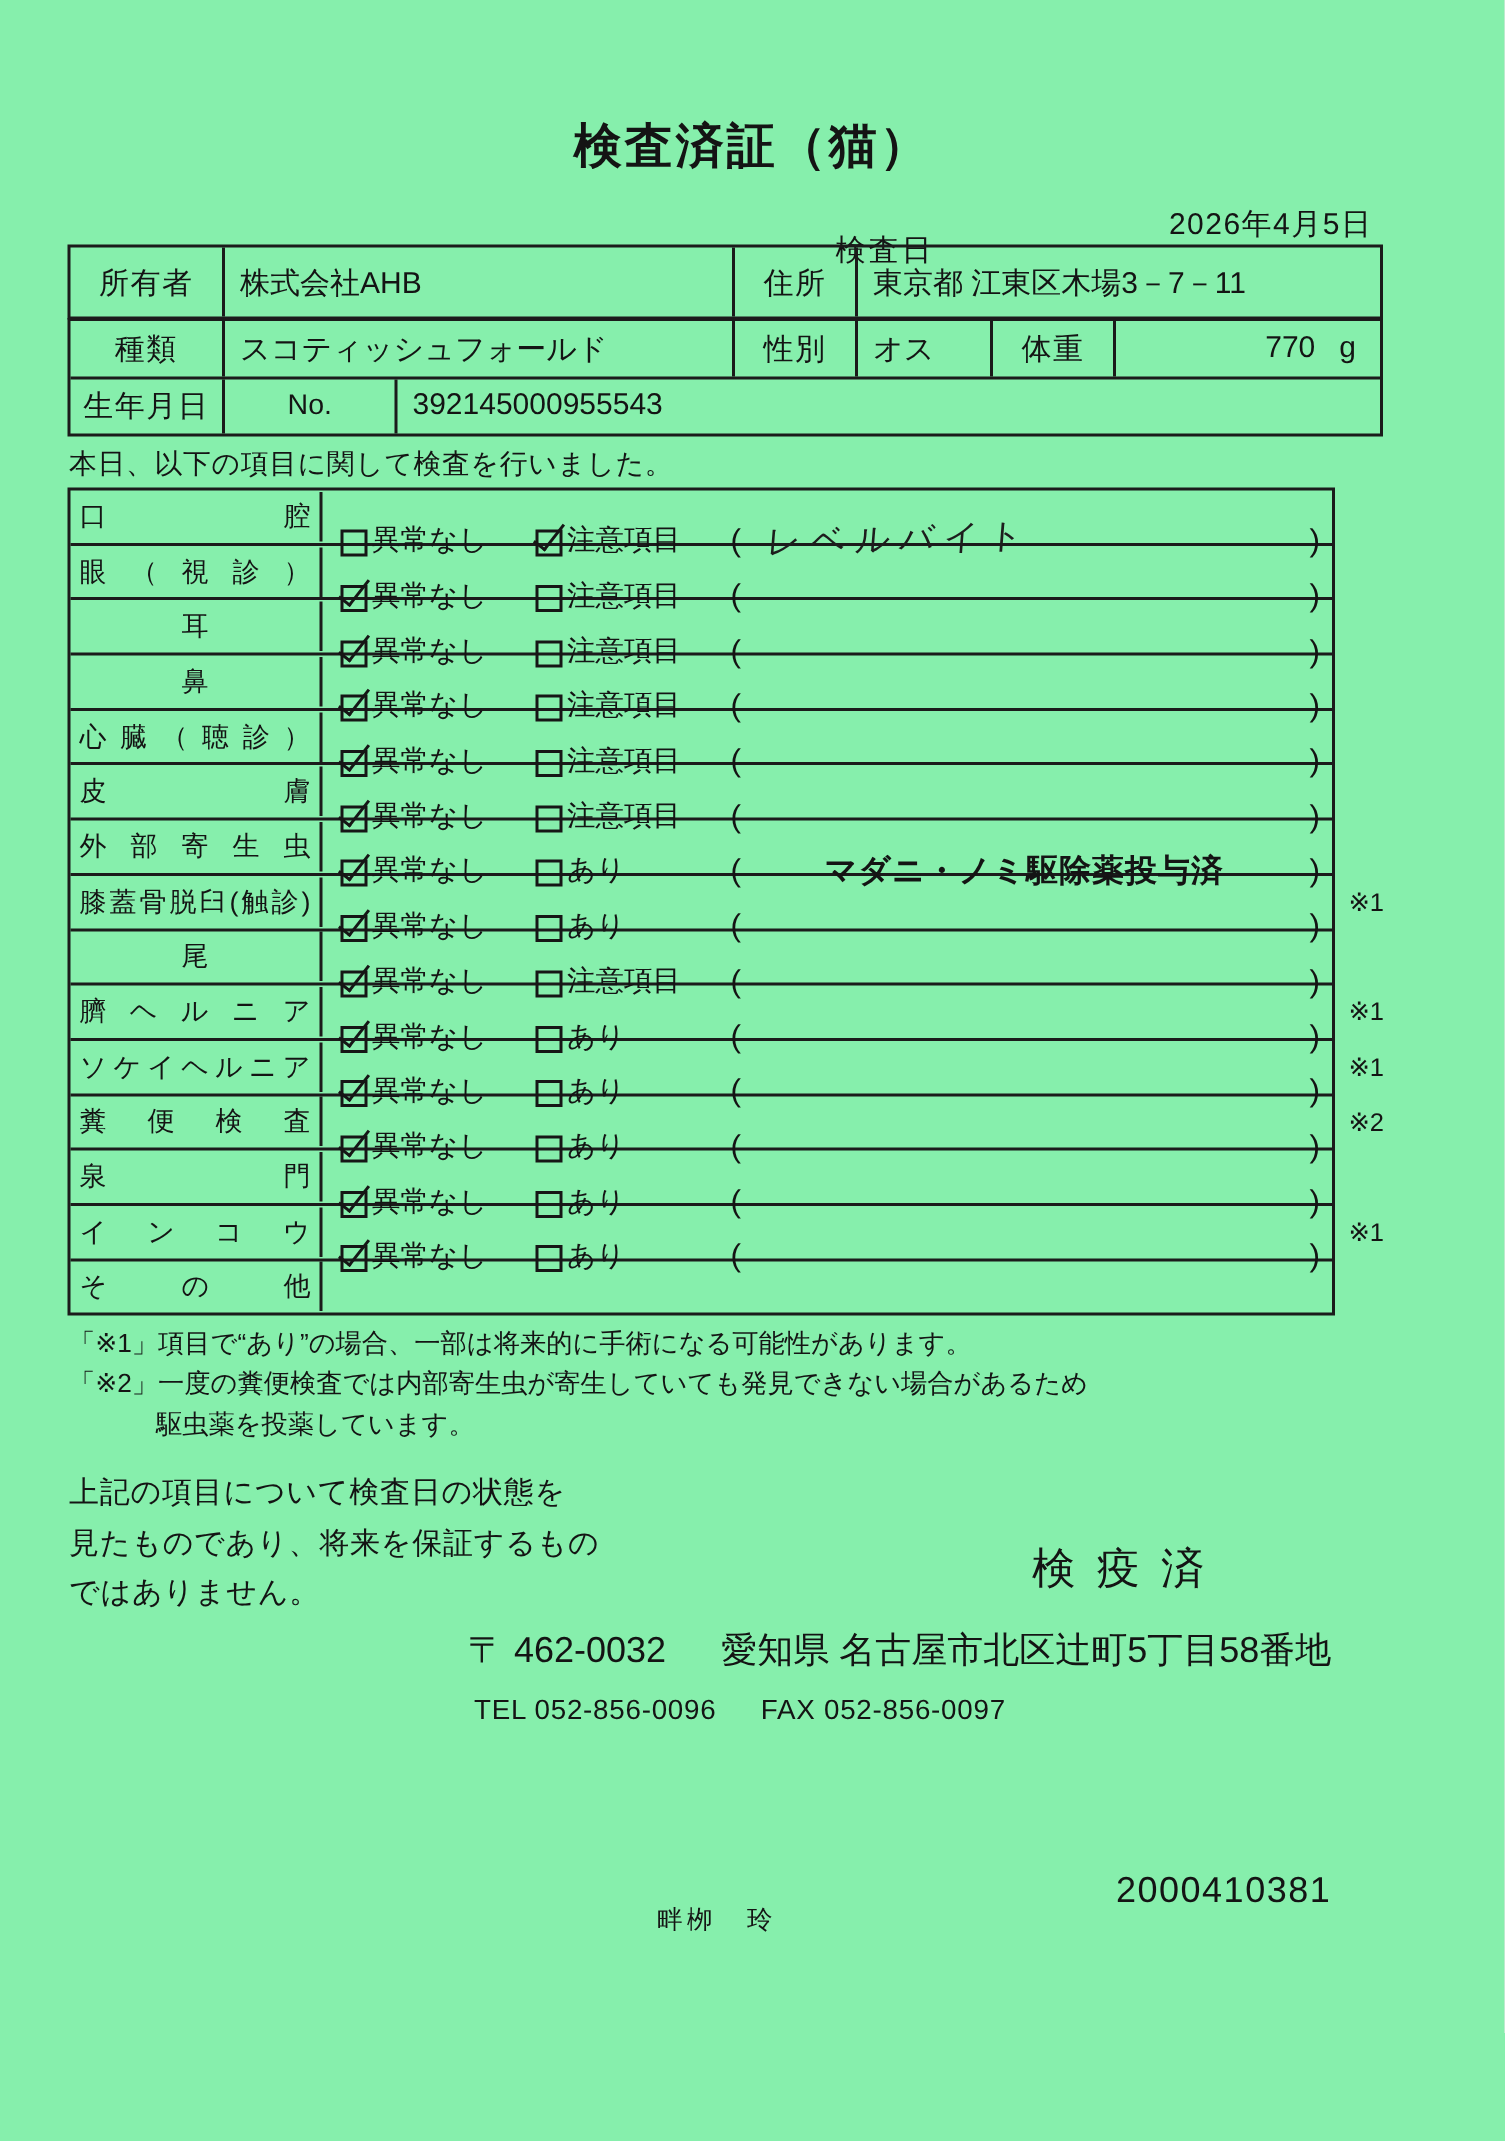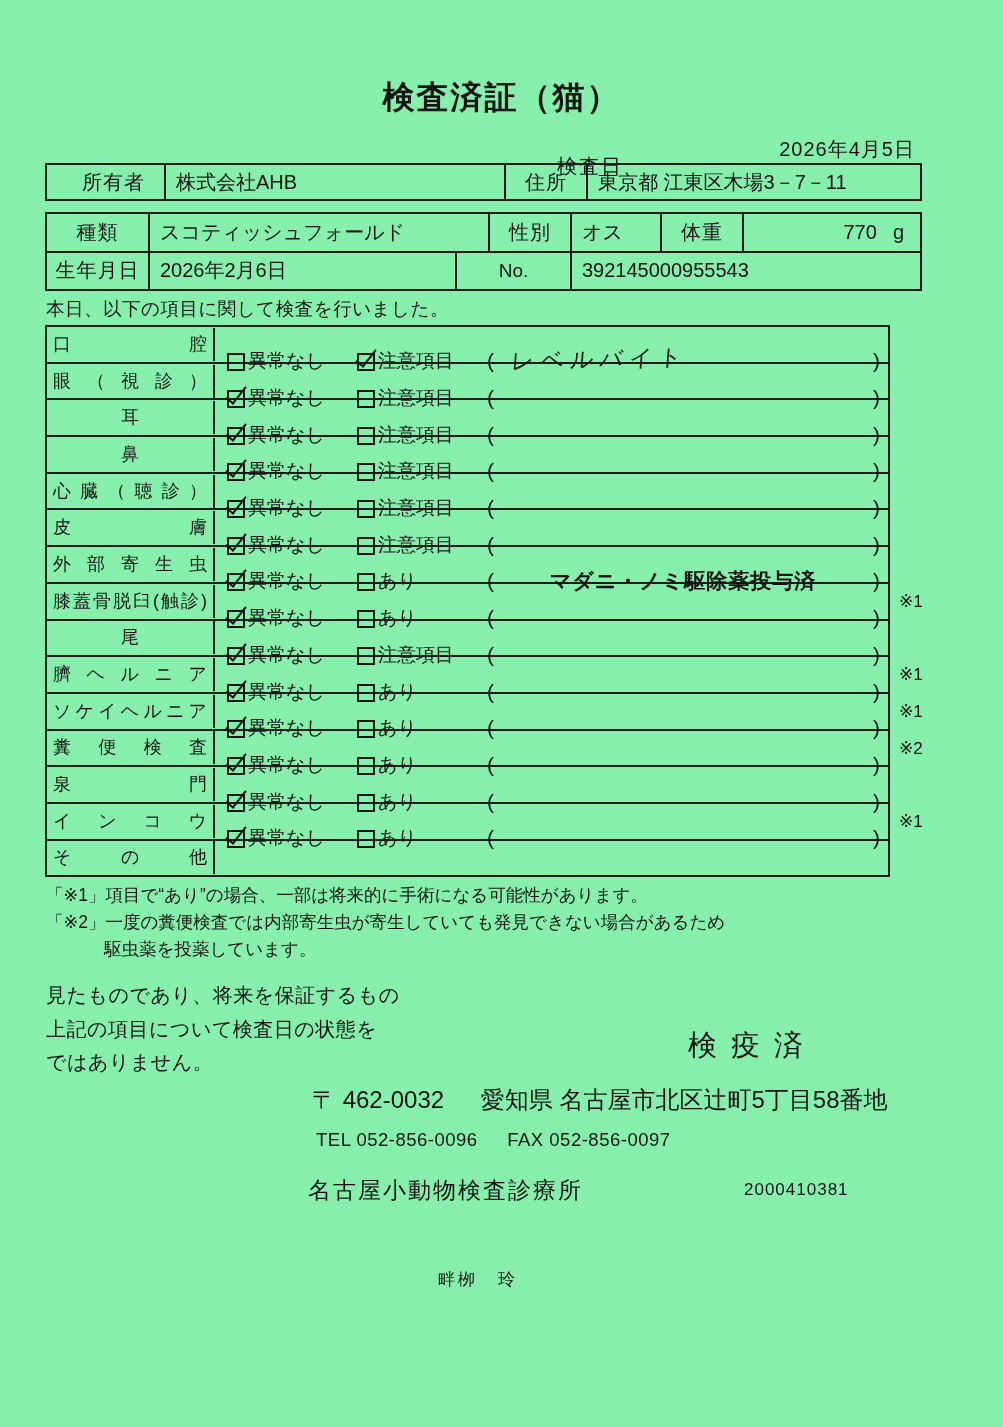--- a/index.html
+++ b/index.html
@@ -26,21 +26,21 @@
   .tbl{border:2px solid #1b1b1b;box-sizing:border-box;display:flex;flex-direction:column;}
   .trow{display:flex;flex:1;box-sizing:border-box;}
   .trow + .trow{border-top:2px solid #1b1b1b;}
   .tcell{
     box-sizing:border-box;display:flex;align-items:center;
     font-size:20px;white-space:nowrap;overflow:visible;
   }
   .tcell.lbl{justify-content:center;letter-spacing:1px;}
   .tcell.val{padding-left:10px;}
   .tcell.bdr{border-right:2px solid #1b1b1b;}
-  .owner-table{top:163px;left:45px;width:877px;height:38px;padding-left:16px;}
+  .owner-table{top:163px;left:45px;width:877px;height:50px;}
   .info-table{top:212px;left:45px;width:877px;height:79px;}
   .w103{width:103px;flex:none;}
   .w340{width:340px;flex:none;}
   .w82{width:82px;flex:none;}
   .w90{width:90px;flex:none;}
   .w307{width:307px;flex:none;}
   .w115{width:115px;flex:none;}
   .grow{flex:1;}
   .weight-cell{justify-content:flex-end;padding-right:16px;gap:16px;}
   .no-cell{justify-content:center;font-size:19px;}
@@ -103,21 +103,21 @@
   .footnotes{top:882px;left:46px;font-size:17.5px;line-height:26.8px;}
   .fn-indent{padding-left:58px;}
   .disclaimer{top:979px;left:46px;font-size:20px;line-height:33.5px;letter-spacing:0.5px;}
   .stamp{top:1026px;left:688px;font-size:29px;letter-spacing:14px;white-space:nowrap;}
   .addr-line{top:1084px;left:312px;font-size:24px;white-space:nowrap;}
   .addr-line .gap{margin-left:30px;}
   .tel-line{top:1129px;left:316px;font-size:18.5px;white-space:nowrap;letter-spacing:0.5px;}
   .tel-line .gap{margin-left:24px;}
   .clinic-name{top:1175px;left:308px;font-size:23px;letter-spacing:2px;}
   .vet-name{top:1268px;left:438px;font-size:17px;letter-spacing:3px;}
-  .doc-number{top:1180px;left:744px;font-size:17px;letter-spacing:1px;}
+  .doc-number{top:1247px;left:744px;font-size:24px;letter-spacing:1px;}
 </style>
 </head>
 <body>
 
 <div class="sheet">
 
   <div class="abs doc-title">検査済証（猫）</div>
 
   <div class="abs exam-date-label">検査日</div>
   <div class="abs exam-date-value">2026年4月5日</div>
@@ -138,21 +138,20 @@
       <div class="tcell lbl bdr w82">性別</div>
       <div class="tcell val bdr w90">オス</div>
       <div class="tcell lbl bdr w82">体重</div>
       <div class="tcell grow weight-cell">
         <span>770</span>
         <span>g</span>
       </div>
     </div>
     <div class="trow">
       <div class="tcell lbl bdr w103">生年月日</div>
-      <div class="tcell val bdr w307">2026年2月6日</div>
       <div class="tcell bdr w115 no-cell">No.</div>
       <div class="tcell val grow">392145000955543</div>
     </div>
   </div>
 
   <div class="abs intro-line">本日、以下の項目に関して検査を行いました。</div>
 
   <div class="abs ctable">
 
     <div class="crow">
@@ -358,34 +357,33 @@
 
   </div>
 
   <div class="abs footnotes">
     <div>「※1」項目で“あり”の場合、一部は将来的に手術になる可能性があります。</div>
     <div>「※2」一度の糞便検査では内部寄生虫が寄生していても発見できない場合があるため</div>
     <div class="fn-indent">駆虫薬を投薬しています。</div>
   </div>
 
   <div class="abs disclaimer">
+    <div>上記の項目について検査日の状態を</div>
     <div>見たものであり、将来を保証するもの</div>
-    <div>上記の項目について検査日の状態を</div>
     <div>ではありません。</div>
   </div>
 
   <div class="abs stamp">検疫済</div>
 
   <div class="abs addr-line">
     <span>〒 462-0032</span>
     <span class="gap">愛知県 名古屋市北区辻町5丁目58番地</span>
   </div>
 
   <div class="abs tel-line">
     <span>TEL 052-856-0096</span>
     <span class="gap">FAX 052-856-0097</span>
   </div>
 
-  <div class="abs clinic-name">名古屋小動物検査診療所</div>
   <div class="abs vet-name">畔栁　玲</div>
   <div class="abs doc-number">2000410381</div>
 
 </div>
 
 </body></html>

